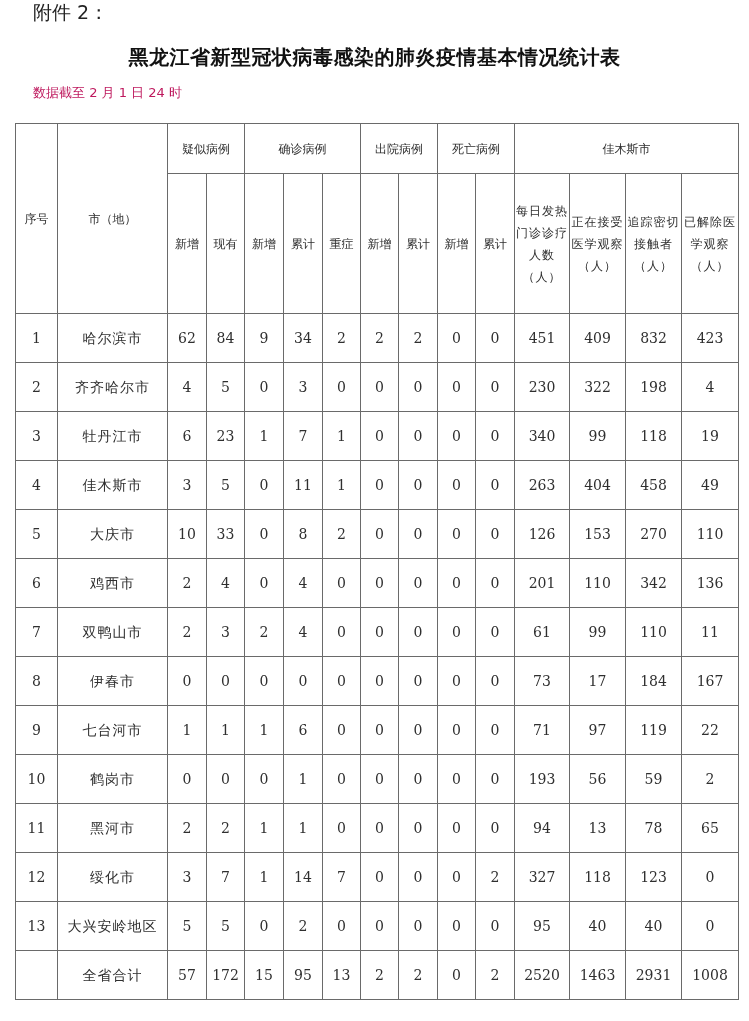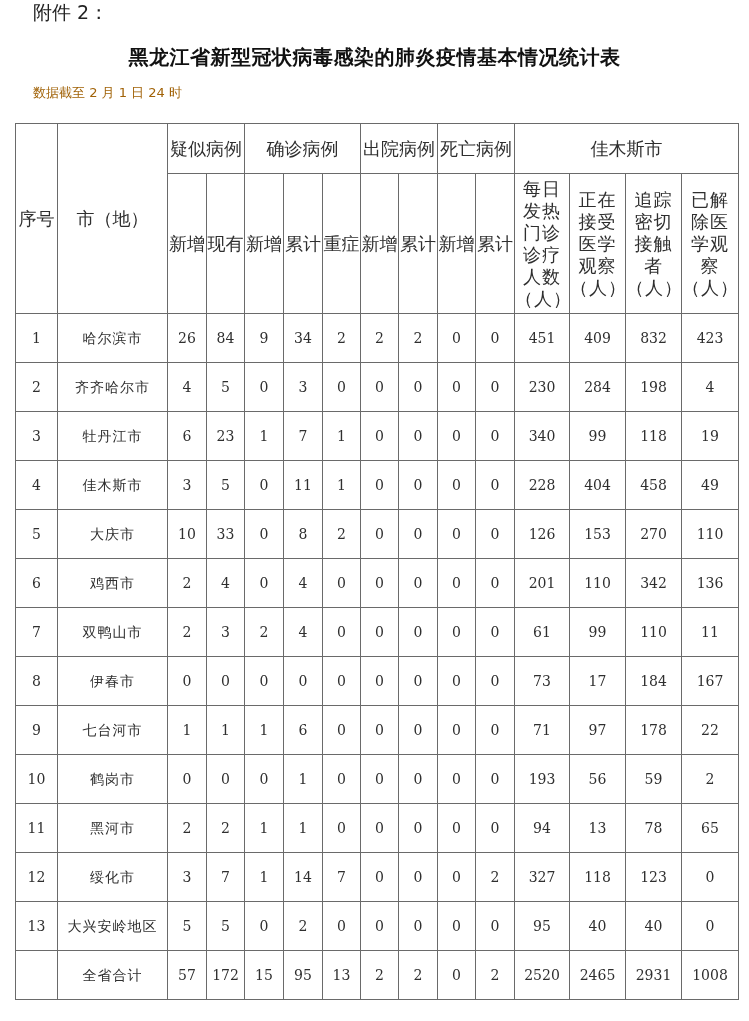--- a/index.html
+++ b/index.html
@@ -37,21 +37,21 @@
       color: #111;
       letter-spacing: 0.5px;
     }
     .cutoff {
       position: absolute;
       left: 33px;
       top: 84px;
       font-family: "DejaVu Sans", "Liberation Sans", sans-serif;
       font-size: 13px;
       line-height: 18px;
-      color: #a16207;
+      color: #be185d;
     }
     table.stats {
       position: absolute;
       left: 15px;
       top: 123px;
       border-collapse: collapse;
       table-layout: fixed;
       width: 723px;
     }
     table.stats td, table.stats th {
@@ -59,21 +59,21 @@
       text-align: center;
       vertical-align: middle;
       padding: 0;
       font-weight: normal;
       font-size: 14px;
       color: #2f2f2f;
       overflow: hidden;
     }
     table.stats th {
       font-family: "DejaVu Sans", "Liberation Sans", sans-serif;
-      font-size: 18px;
+      font-size: 12px;
       line-height: 22px;
     }
     tr.hdr1 th { height: 49px; }
     tr.hdr2 th { height: 139px; }
     tr.data td { height: 48px; }
     td.name {
       font-family: Liberation Sans, sans-serif;
       font-size: 15px;
       line-height: 20px;
       letter-spacing: 1px;
@@ -137,21 +137,21 @@
       <th class="wrap">正在接受医学观察（人）</th>
       <th class="wrap">追踪密切接触者（人）</th>
       <th class="wrap">已解除医学观察（人）</th>
     </tr>
   </thead>
   <tbody>
 
   <tr class="data">
     <td class="num">1</td>
     <td class="name">哈尔滨市</td>
-    <td class="num">26</td>
+    <td class="num">62</td>
     <td class="num">84</td>
     <td class="num">9</td>
     <td class="num">34</td>
     <td class="num">2</td>
     <td class="num">2</td>
     <td class="num">2</td>
     <td class="num">0</td>
     <td class="num">0</td>
     <td class="num">451</td>
     <td class="num">409</td>
@@ -165,21 +165,21 @@
     <td class="num">4</td>
     <td class="num">5</td>
     <td class="num">0</td>
     <td class="num">3</td>
     <td class="num">0</td>
     <td class="num">0</td>
     <td class="num">0</td>
     <td class="num">0</td>
     <td class="num">0</td>
     <td class="num">230</td>
-    <td class="num">284</td>
+    <td class="num">322</td>
     <td class="num">198</td>
     <td class="num">4</td>
   </tr>
 
   <tr class="data">
     <td class="num">3</td>
     <td class="name">牡丹江市</td>
     <td class="num">6</td>
     <td class="num">23</td>
     <td class="num">1</td>
@@ -200,21 +200,21 @@
     <td class="name">佳木斯市</td>
     <td class="num">3</td>
     <td class="num">5</td>
     <td class="num">0</td>
     <td class="num">11</td>
     <td class="num">1</td>
     <td class="num">0</td>
     <td class="num">0</td>
     <td class="num">0</td>
     <td class="num">0</td>
-    <td class="num">228</td>
+    <td class="num">263</td>
     <td class="num">404</td>
     <td class="num">458</td>
     <td class="num">49</td>
   </tr>
 
   <tr class="data">
     <td class="num">5</td>
     <td class="name">大庆市</td>
     <td class="num">10</td>
     <td class="num">33</td>
@@ -292,21 +292,21 @@
     <td class="num">1</td>
     <td class="num">1</td>
     <td class="num">6</td>
     <td class="num">0</td>
     <td class="num">0</td>
     <td class="num">0</td>
     <td class="num">0</td>
     <td class="num">0</td>
     <td class="num">71</td>
     <td class="num">97</td>
-    <td class="num">178</td>
+    <td class="num">119</td>
     <td class="num">22</td>
   </tr>
 
   <tr class="data">
     <td class="num">10</td>
     <td class="name">鹤岗市</td>
     <td class="num">0</td>
     <td class="num">0</td>
     <td class="num">0</td>
     <td class="num">1</td>
@@ -381,18 +381,18 @@
     <td class="num">57</td>
     <td class="num">172</td>
     <td class="num">15</td>
     <td class="num">95</td>
     <td class="num">13</td>
     <td class="num">2</td>
     <td class="num">2</td>
     <td class="num">0</td>
     <td class="num">2</td>
     <td class="num">2520</td>
-    <td class="num">2465</td>
+    <td class="num">1463</td>
     <td class="num">2931</td>
     <td class="num">1008</td>
   </tr>
 </tbody>
 </table>
 
 </body></html>

